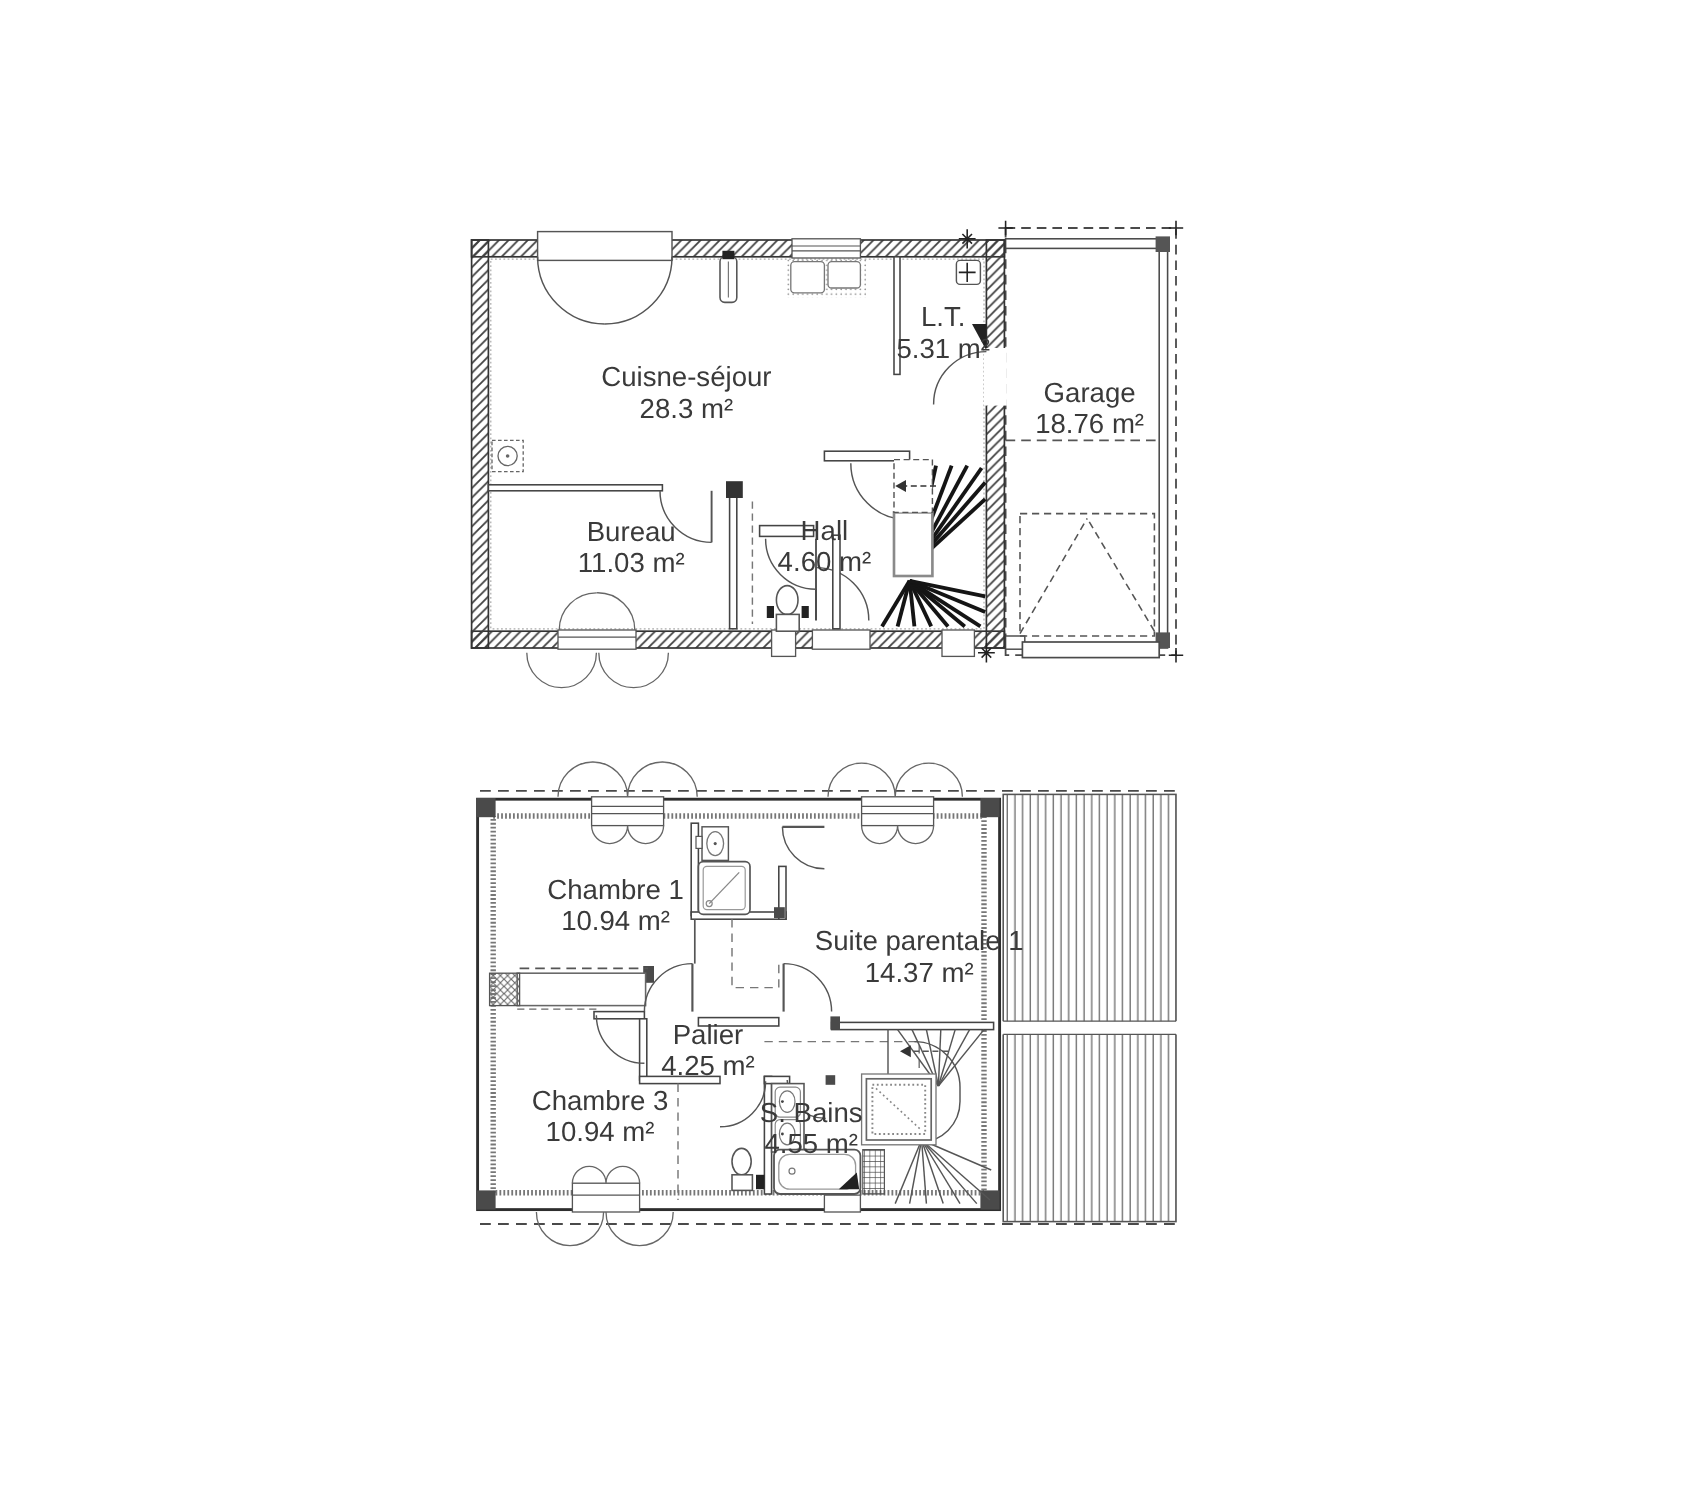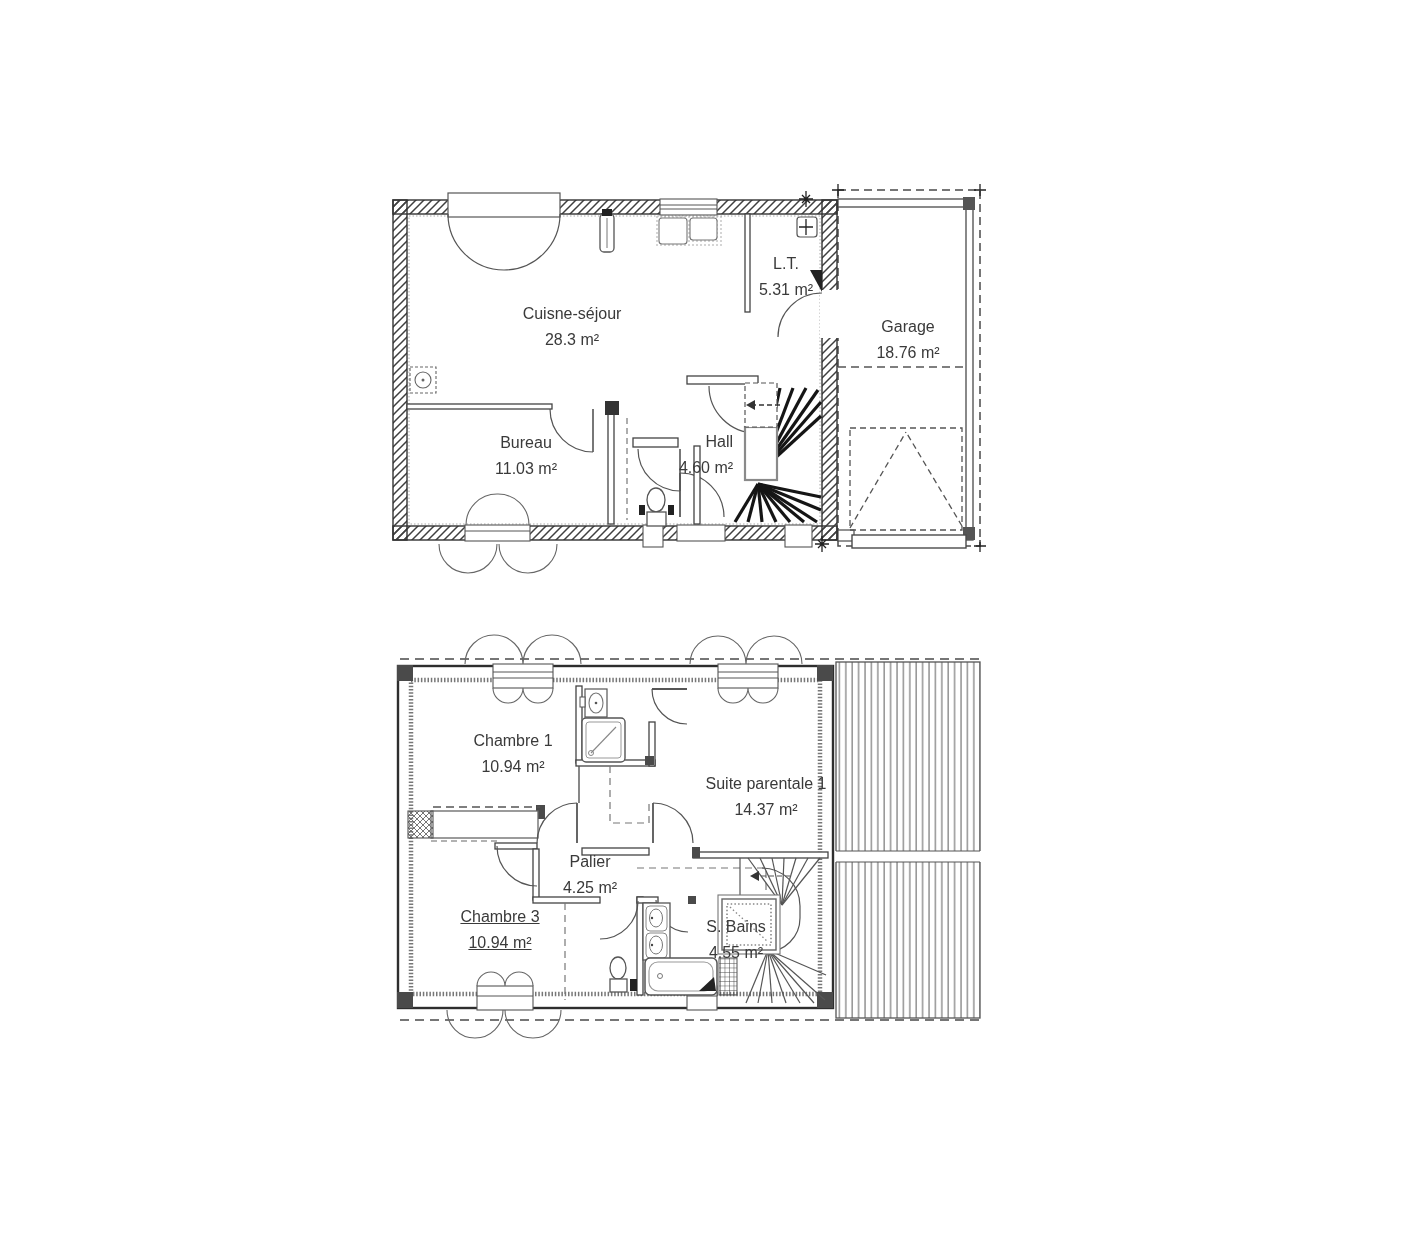--- a/index.html
+++ b/index.html
@@ -1,20 +1,20 @@
 <!DOCTYPE html>
 <html><head>
 <meta charset="utf-8">
 <style>
   html,body{margin:0;padding:0;background:#fff;}
   .canvas{position:relative;width:1413px;height:1239px;background:#ffffff;overflow:hidden;
           font-family:"Liberation Sans", sans-serif;}
   svg{position:absolute;left:0;top:0;}
   .room-label{position:absolute;transform:translate(-50%,-50%);text-align:center;
-              color:#3a3a3a;font-size:16px;line-height:26px;white-space:nowrap;}
+              color:#3a3a3a;font-size:23px;line-height:26px;white-space:nowrap;}
   .room-label .nm, .room-label .ar{display:block;}
 </style>
 </head>
 <body>
 
 <div class="canvas">
 
 <svg width="1413" height="1239" viewBox="0 0 1413 1239">
 <defs>
   <pattern id="hatch" patternUnits="userSpaceOnUse" width="8" height="8">
@@ -341,39 +341,39 @@
   <span class="ar">5.31 m²</span>
 </div>
 <div class="room-label" style="left:908px;top:340px;">
   <span class="nm">Garage</span>
   <span class="ar">18.76 m²</span>
 </div>
 <div class="room-label" style="left:502px;top:456px;margin-left:24px;">
   <span class="nm">Bureau</span>
   <span class="ar">11.03 m²</span>
 </div>
-<div class="room-label" style="left:706px;top:455px;text-align:right;">
+<div class="room-label" style="left:687px;top:455px;">
   <span class="nm">Hall</span>
   <span class="ar">4.60 m²</span>
 </div>
 
 <div class="room-label" style="left:513px;top:754px;">
   <span class="nm">Chambre 1</span>
   <span class="ar">10.94 m²</span>
 </div>
 <div class="room-label" style="left:766px;top:797px;">
   <span class="nm">Suite parentale 1</span>
   <span class="ar">14.37 m²</span>
 </div>
 <div class="room-label" style="left:590px;top:875px;">
   <span class="nm">Palier</span>
   <span class="ar">4.25 m²</span>
 </div>
-<div class="room-label" style="left:500px;top:930px;text-decoration:underline;">
+<div class="room-label" style="left:500px;top:930px;">
   <span class="nm">Chambre 3</span>
   <span class="ar">10.94 m²</span>
 </div>
-<div class="room-label" style="left:736px;top:940px;">
+<div class="room-label" style="left:676px;top:940px;">
   <span class="nm">S. Bains</span>
   <span class="ar">4.55 m²</span>
 </div>
 
 </div>
 
 </body></html>

